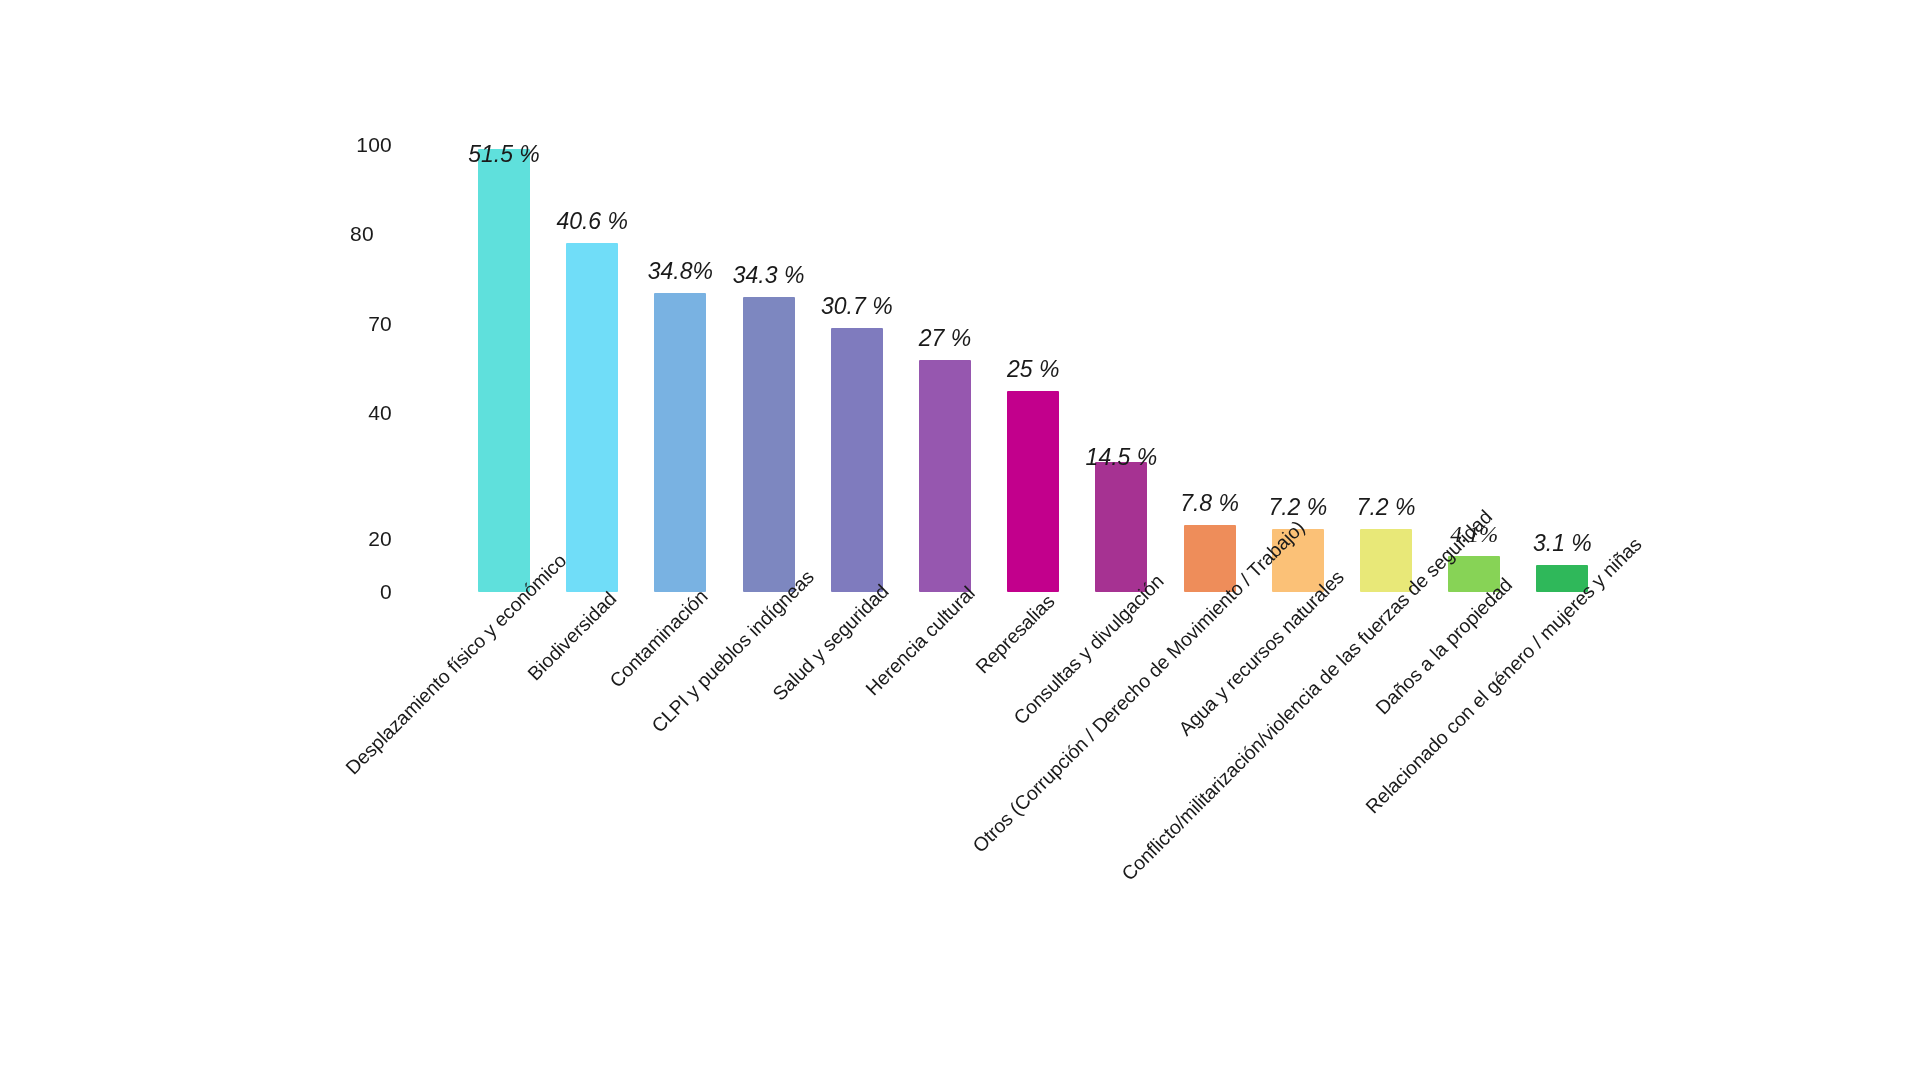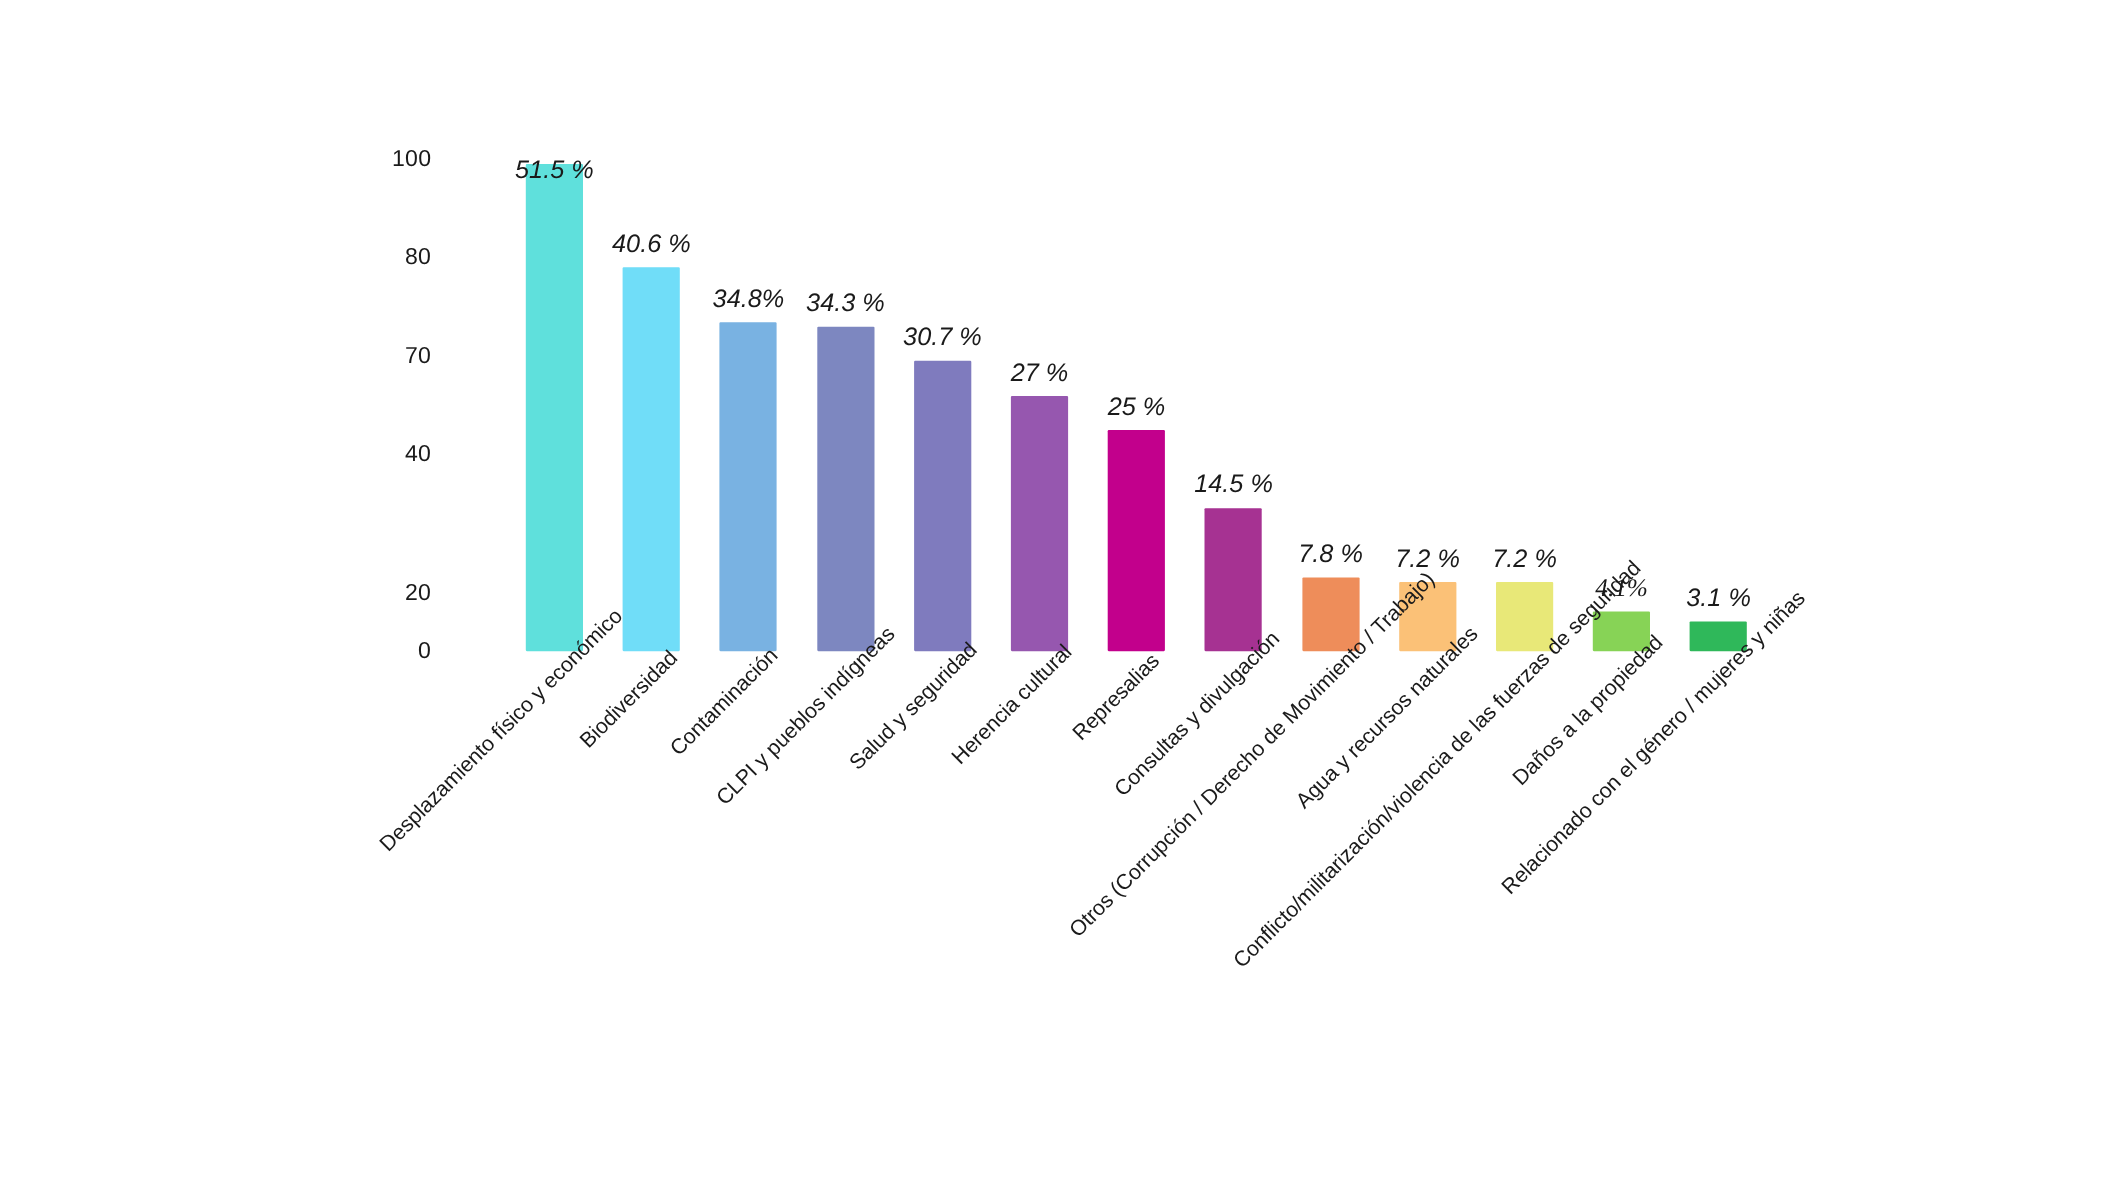--- a/index.html
+++ b/index.html
@@ -76,21 +76,21 @@
 
 <div id="chart-root">
 
   <div class="plot-area">
 
     <div id="y-ticks">
         <div class="y-tick" style="left: 332px; top: 592px;">0</div>
         <div class="y-tick" style="left: 332px; top: 502.6px; margin-top: 36px;">20</div>
         <div class="y-tick" style="left: 332px; top: 413.2px;">40</div>
         <div class="y-tick" style="left: 332px; top: 323.8px;">70</div>
-        <div class="y-tick" style="left: 332px; top: 234.4px;">80</div>
+        <div class="y-tick" style="left: 332px; top: 234.4px; text-align: center;">80</div>
         <div class="y-tick" style="left: 332px; top: 145px;">100</div>
       </div>
 
     <div id="bars">
         <div class="bar-slot" style="left: 478px;">
           <div class="bar" title="Desplazamiento físico y económico" style="height: 442.53px; background: rgb(95, 224, 220);"></div>
           <div class="bar-value" style="bottom: 424px;">51.5 %</div>
         </div>
         <div class="bar-slot" style="left: 566.2px;">
           <div class="bar" title="Biodiversidad" style="height: 348.66px; background: rgb(112, 221, 248);"></div>
@@ -111,21 +111,21 @@
         <div class="bar-slot" style="left: 919px;">
           <div class="bar" title="Herencia cultural" style="height: 232.44px; background: rgb(150, 87, 175);"></div>
           <div class="bar-value" style="bottom: 240.44px;">27 %</div>
         </div>
         <div class="bar-slot" style="left: 1007.2px;">
           <div class="bar" title="Represalias" style="height: 201.15px; background: rgb(194, 0, 140);"></div>
           <div class="bar-value" style="bottom: 209.15px;">25 %</div>
         </div>
         <div class="bar-slot" style="left: 1095.4px;">
           <div class="bar" title="Consultas y divulgación" style="height: 129.63px; background: rgb(166, 50, 146);"></div>
-          <div class="bar-value" style="bottom: 139px; margin-top: 20px;">14.5 %</div>
+          <div class="bar-value" style="bottom: 121px; margin-top: 20px;">14.5 %</div>
         </div>
         <div class="bar-slot" style="left: 1183.6px;">
           <div class="bar" title="Otros (Corrupción / Derecho de Movimiento / Trabajo)" style="height: 67.05px; background: rgb(238, 141, 90);"></div>
           <div class="bar-value" style="bottom: 75.05px;">7.8 %</div>
         </div>
         <div class="bar-slot" style="left: 1271.8px;">
           <div class="bar" title="Agua y recursos naturales" style="height: 62.58px; background: rgb(251, 193, 119);"></div>
           <div class="bar-value" style="bottom: 70.58px;">7.2 %</div>
         </div>
         <div class="bar-slot" style="left: 1360px;">

